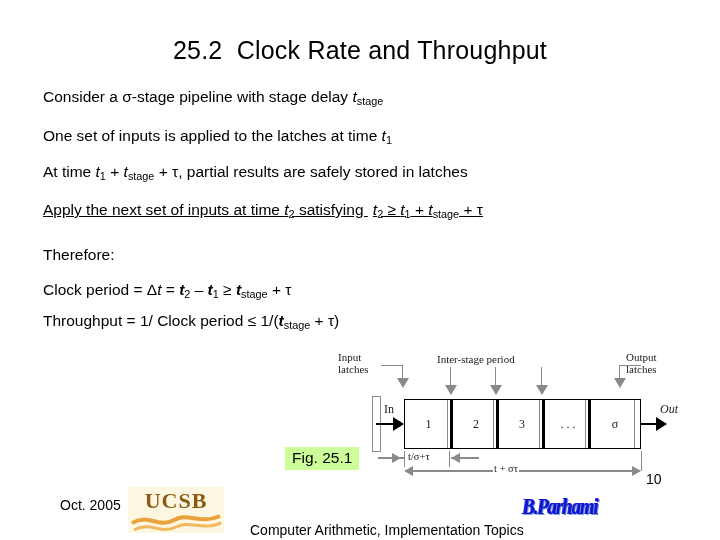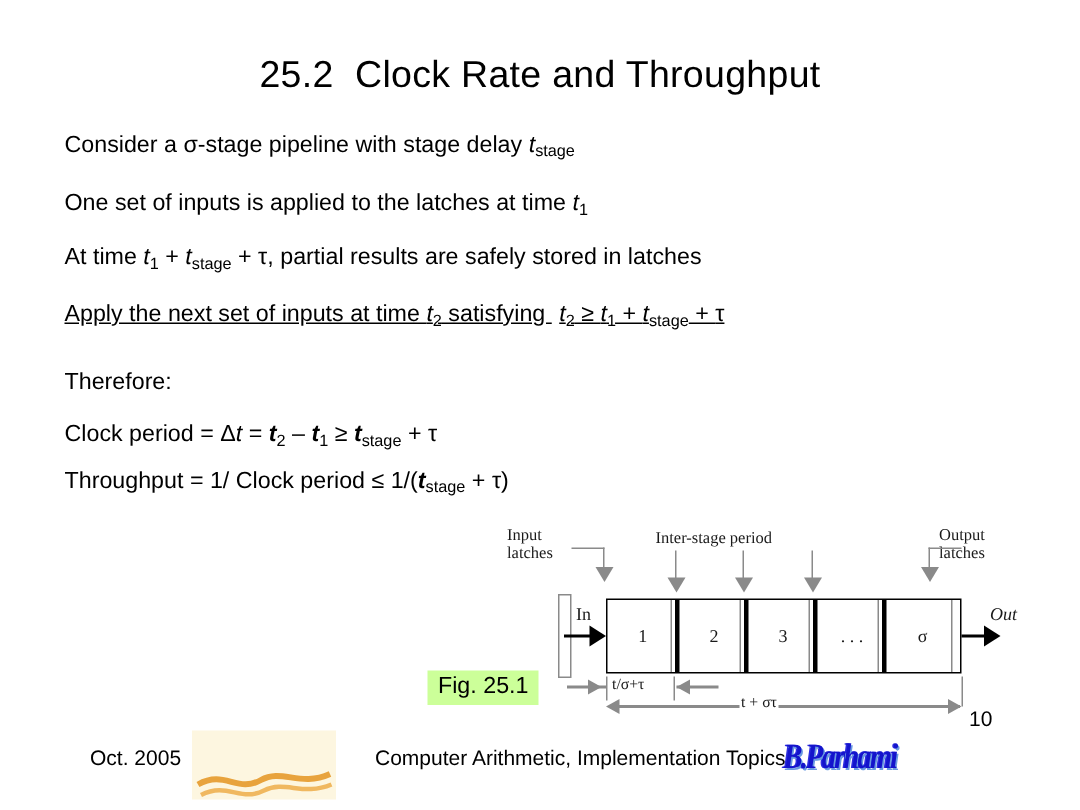--- a/index.html
+++ b/index.html
@@ -203,21 +203,21 @@
   }
 
   
   .footer-text {
     position: absolute;
     font-size: 14px;
     color: #000;
     white-space: nowrap;
   }
   #footer-date  { left: 60px;  top: 497px; }
-  #footer-title { left: 250px; top: 497px; }
+  #footer-title { left: 250px; top: 522px; }
   #footer-page  { left: 646px; top: 471px; }
 
   #ucsb-logo {
     position: absolute;
     left: 128px;
     top: 487px;
     width: 96px;
     height: 46px;
     background: #fdf6e0;
     overflow: hidden;
@@ -348,20 +348,21 @@
   <div class="tri-left" style="left:66px;  top:114px;"></div>
   <div class="tri-right" style="left:294px; top:114px;"></div>
   <div class="dim-text" style="left:155px; top:111px;">t + στ</div>
 </div>
 
 <div id="fig-caption">Fig. 25.1</div>
 
 <div class="footer-text" id="footer-date">Oct. 2005</div>
 
 <div id="ucsb-logo">
+  <div class="ucsb-word">UCSB</div>
   <svg width="96" height="22" viewBox="0 0 96 22">
     <path d="M4 12 C 22 2, 30 18, 46 9 C 60 1, 72 14, 92 5" fill="none" stroke="#e8a33d" stroke-width="4"></path>
     <path d="M6 19 C 24 10, 32 24, 48 16 C 62 9, 74 20, 93 12" fill="none" stroke="#f0b860" stroke-width="3"></path>
   </svg>
 </div>
 
 <div class="footer-text" id="footer-title">Computer Arithmetic, Implementation Topics</div>
 
 <div id="parhami-logo">
   <div class="sig">B.Parhami</div>

